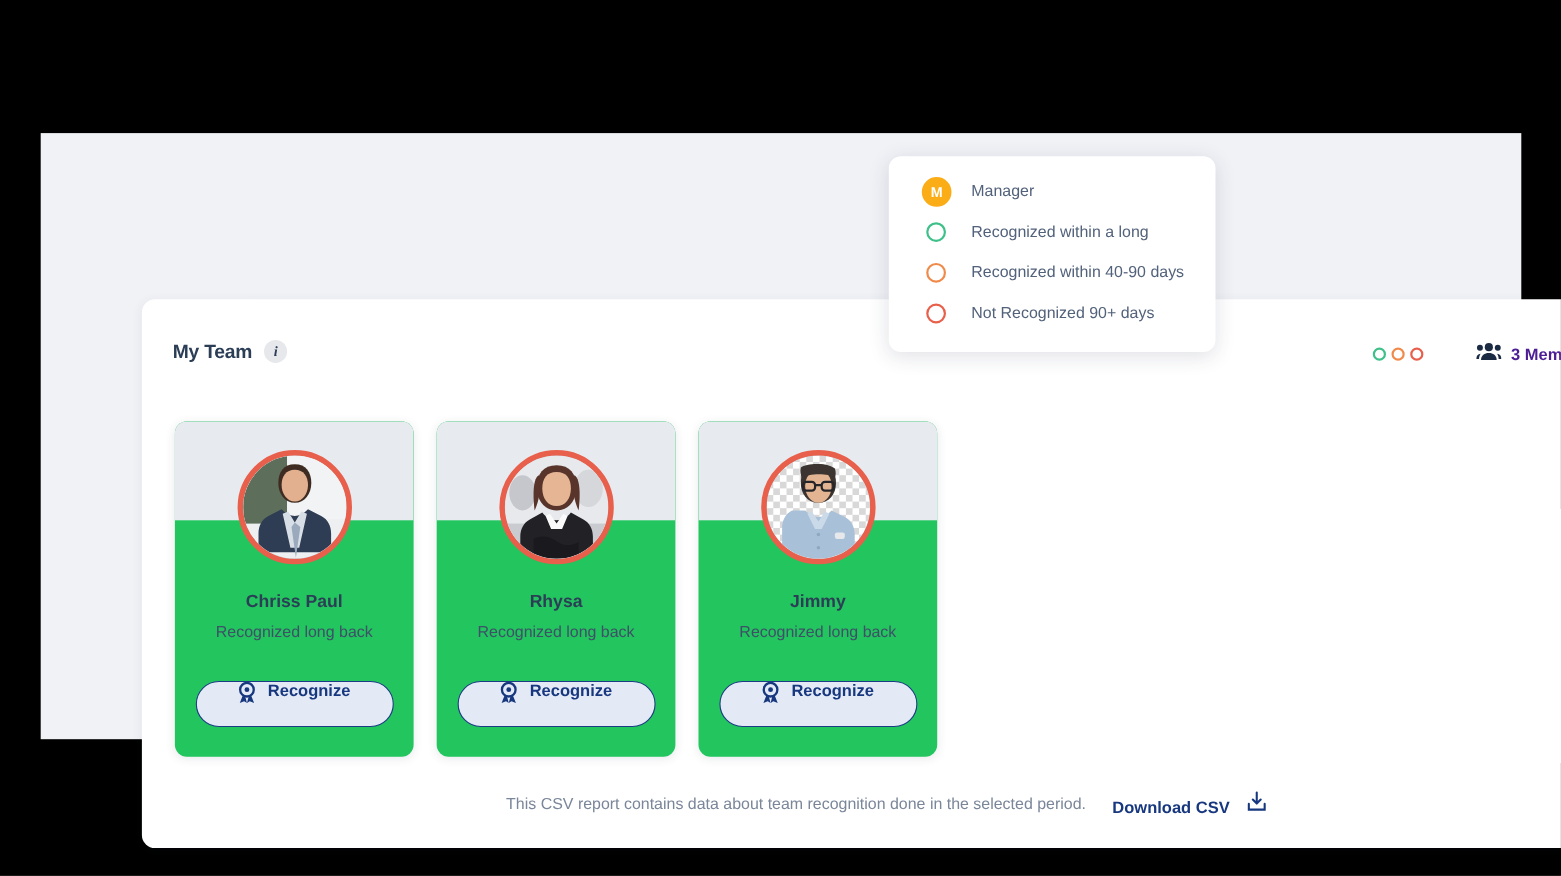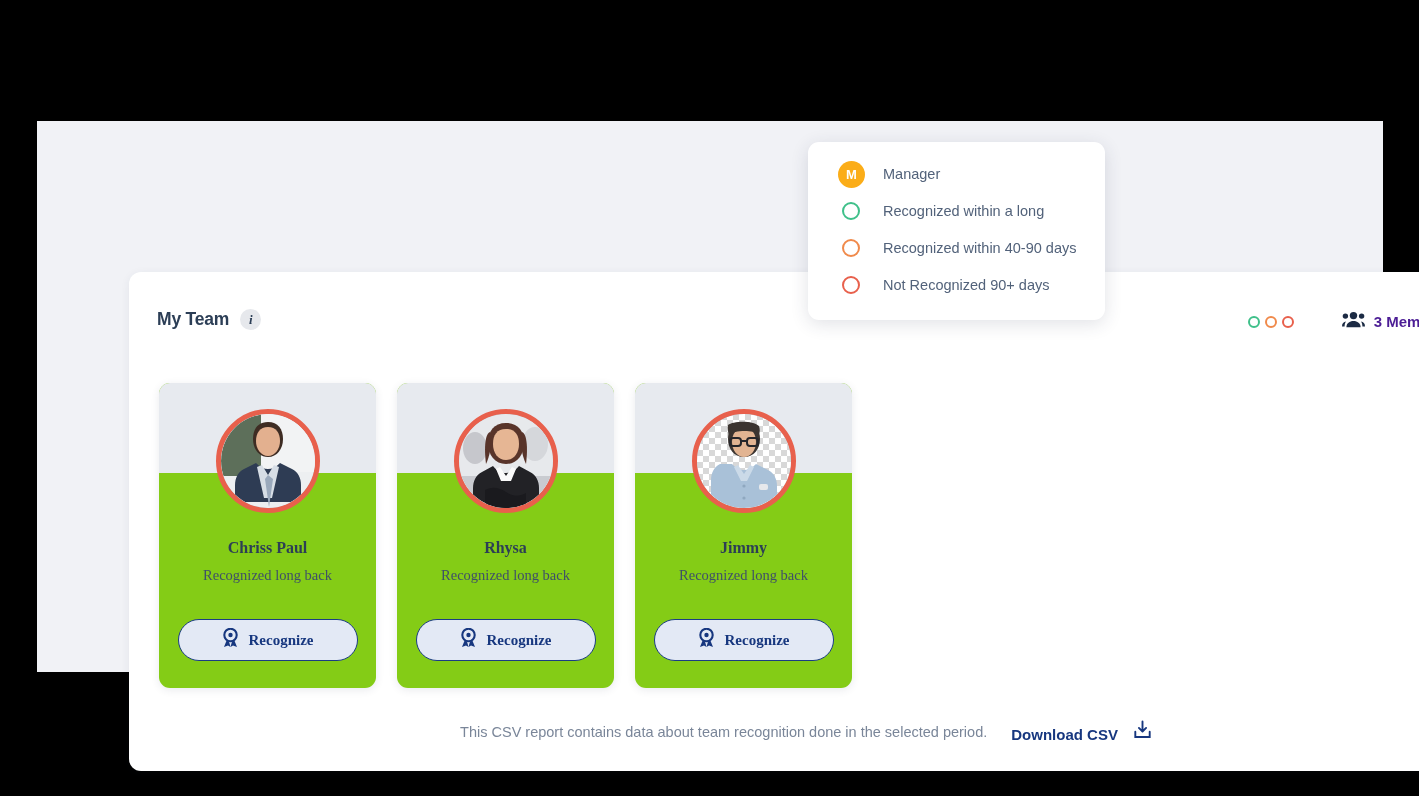--- a/index.html
+++ b/index.html
@@ -182,26 +182,25 @@
     position: absolute;
     left: 30px;
     top: 111px;
     display: flex;
     gap: 21px;
   }
 
   .member-card {
     width: 217px;
     height: 305px;
-    background: #84cc16;
+    background: #22c55e;
     border-radius: 11px;
     box-shadow: 0 2px 9px rgba(40,50,80,0.10);
     position: relative;
     overflow: hidden;
-    font-family: Liberation Serif, serif;
   }
 
   .card-banner {
     position: absolute;
     left: 0;
     top: 0;
     width: 100%;
     height: 90px;
     background: #E7EAEF;
   }
@@ -252,21 +251,20 @@
     position: absolute;
     left: 50%;
     transform: translateX(-50%);
     top: 236px;
     width: 180px;
     height: 42px;
     border-radius: 21px;
     background: #E3E9F5;
     border: 1.4px solid #1B3C84;
     display: flex;
-    align-items: center;
     justify-content: center;
     gap: 10px;
     cursor: pointer;
     box-sizing: border-box;
   }
 
   .recognize-label {
     font-size: 15px;
     font-weight: bold;
     color: #17377F;

